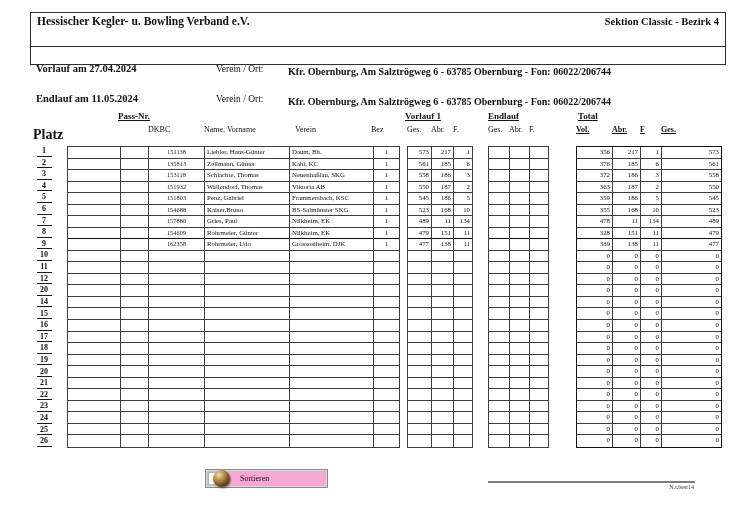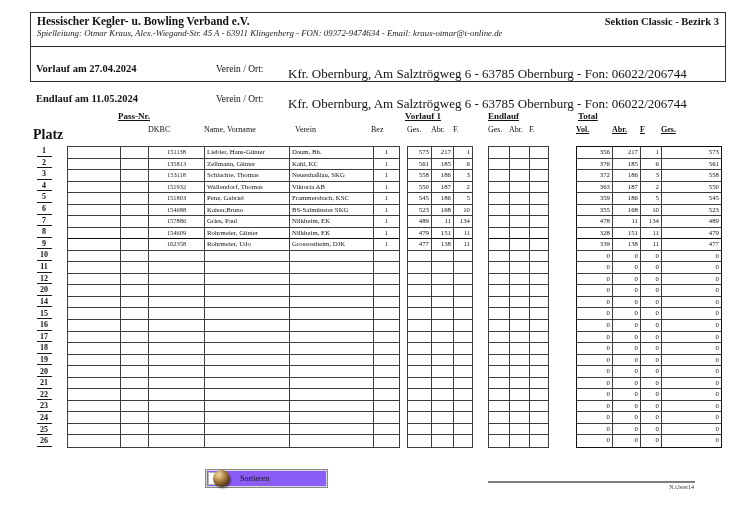--- a/index.html
+++ b/index.html
@@ -2,31 +2,31 @@
 <html><head>
 <meta charset="utf-8">
 <style>
   * { margin:0; padding:0; box-sizing:border-box; }
   html,body { background:#e8e8e8; }
   .page {
     position:relative; width:756px; height:513px; background:#ffffff;
     font-family:"Liberation Serif", serif; color:#111; overflow:hidden;
   }
   
-  .hdr-box { position:absolute; left:30px; top:12px; width:696px; height:70px; border:1.2px solid #2e2e2e; }
+  .hdr-box { position:absolute; left:30px; top:12px; width:696px; height:53px; border:1.2px solid #2e2e2e; }
   .hdr-top { position:relative; height:34px; border-bottom:1.2px solid #2e2e2e; padding:2px 6px 0 6px; }
   .org { font-weight:bold; font-size:11.5px; line-height:13px; }
   .spiel { font-style:italic; font-size:8.8px; color:#222; line-height:11px; }
   .sektion { position:absolute; right:6px; top:3px; font-weight:bold; font-size:10.5px; }
   .hdr-title { height:25px; text-align:center; font-weight:bold; font-size:16px; line-height:24px; letter-spacing:0.2px; }
   
   .inforow { position:absolute; left:30px; width:696px; height:14px; }
   .inforow .datelbl { position:absolute; left:6px; top:0; font-weight:bold; font-size:10.5px; }
   .inforow .volbl { position:absolute; left:186px; top:1px; font-size:9.5px; }
-  .inforow .ort { position:absolute; left:258px; top:2.5px; font-weight:normal; font-size:13px; }
+  .inforow .ort { position:absolute; left:258px; top:2.5px; font-weight:bold; font-size:10px; }
   
   .gh { position:absolute; font-weight:bold; font-size:9px; text-decoration:underline; white-space:nowrap; }
   .ch { position:absolute; font-size:8px; text-align:left; white-space:nowrap; }
   .ch.b { font-weight:bold;text-decoration:underline; }
   .h-platz { position:absolute; font-weight:bold; font-size:14px; }
   
   .grp { position:absolute; display:flex; flex-direction:column; }
   .grp-platz { left:30px; top:146px; width:28px; height:302px; }
   .grp-main  { left:67px; top:146px; width:333px; height:302px; border:1px solid #3d3d3d; }
   .grp-vor   { left:407px; top:146px; width:66px; height:302px; border:1px solid #3d3d3d; }
@@ -43,40 +43,39 @@
   .verein { flex:0 0 84px; padding-left:2px; }
   .bez { text-align:center; }
   .vg { flex:0 0 24px; } .va { flex:0 0 22px; } .vf { flex:0 0 20px; }
   .eg { flex:0 0 21px; } .ea { flex:0 0 20px; } .ef { flex:0 0 20px; }
   .tv { flex:0 0 36px; } .ta { flex:0 0 28px; } .tf { flex:0 0 21px; } .tg { flex:0 0 61px; }
   .num { text-align:right; padding-right:2px; }
   .grp-platz .row { justify-content:center; }
   .pz { font-weight:bold; font-size:8px; line-height:9.5px; border-bottom:1px solid #1a1a1a; min-width:15px; text-align:center; align-self:flex-start; }
   
   .sort-btn { position:absolute; left:205px; top:469px; width:123px; height:19px;
-    background:#8b5cf6; border:1px solid #8a8a8a; box-shadow:0 0 0 1px #d8d8d8 inset; cursor:pointer;
+    background:#f9a8d4; border:1px solid #8a8a8a; box-shadow:0 0 0 1px #d8d8d8 inset; cursor:pointer;
     font-family:"Liberation Serif", serif; }
   .btn-sq { position:absolute; left:2px; top:2px; width:14px; height:13px; background:#fff; border:1px solid #b5b5b5; }
   .ball { position:absolute; left:7px; top:0px; width:17px; height:17px; border-radius:50%;
     background:radial-gradient(circle at 34% 28%, #efdcb2 0%, #c29a55 28%, #7a5526 58%, #33220e 85%, #1d1206 100%);
     box-shadow:1px 1.5px 2px rgba(0,0,0,0.45); }
   .sort-label { position:absolute; left:34px; top:4px; font-size:8px; color:#111; }
   .foot-line { position:absolute; left:488px; top:481px; width:207px; height:2px; background:#7d7d7d; }
   .version { position:absolute; left:594px; top:484px; width:100px; text-align:right; font-size:6px; color:#333; }
 </style>
 </head>
 <body>
 
 <div class="page">
 
   <div class="hdr-box">
     <div class="hdr-top">
       <div class="org">Hessischer Kegler- u. Bowling Verband e.V.</div>
-      <div class="spiel">Spielleitung: Otmar Kraus, Alex.-Wiegand-Str. 45 A - 63911 Klingenberg   -   FON: 09372-9474634   -   Email: kraus-otmar@t-online.de</div>
-      <div class="sektion">Sektion Classic - Bezirk 3</div>
+      <div class="sektion">Sektion Classic - Bezirk 4</div>
     </div>
   </div>
 
   <div class="inforow" style="top:63px">
     <span class="datelbl">Vorlauf  am  27.04.2024</span>
     <span class="volbl">Verein / Ort:</span>
     <span class="ort">Kfr. Obernburg, Am Salztrögweg 6  -  63785 Obernburg  -  Fon: 06022/206744</span>
   </div>
   <div class="inforow" style="top:93px">
     <span class="datelbl">Endlauf  am  11.05.2024</span>

